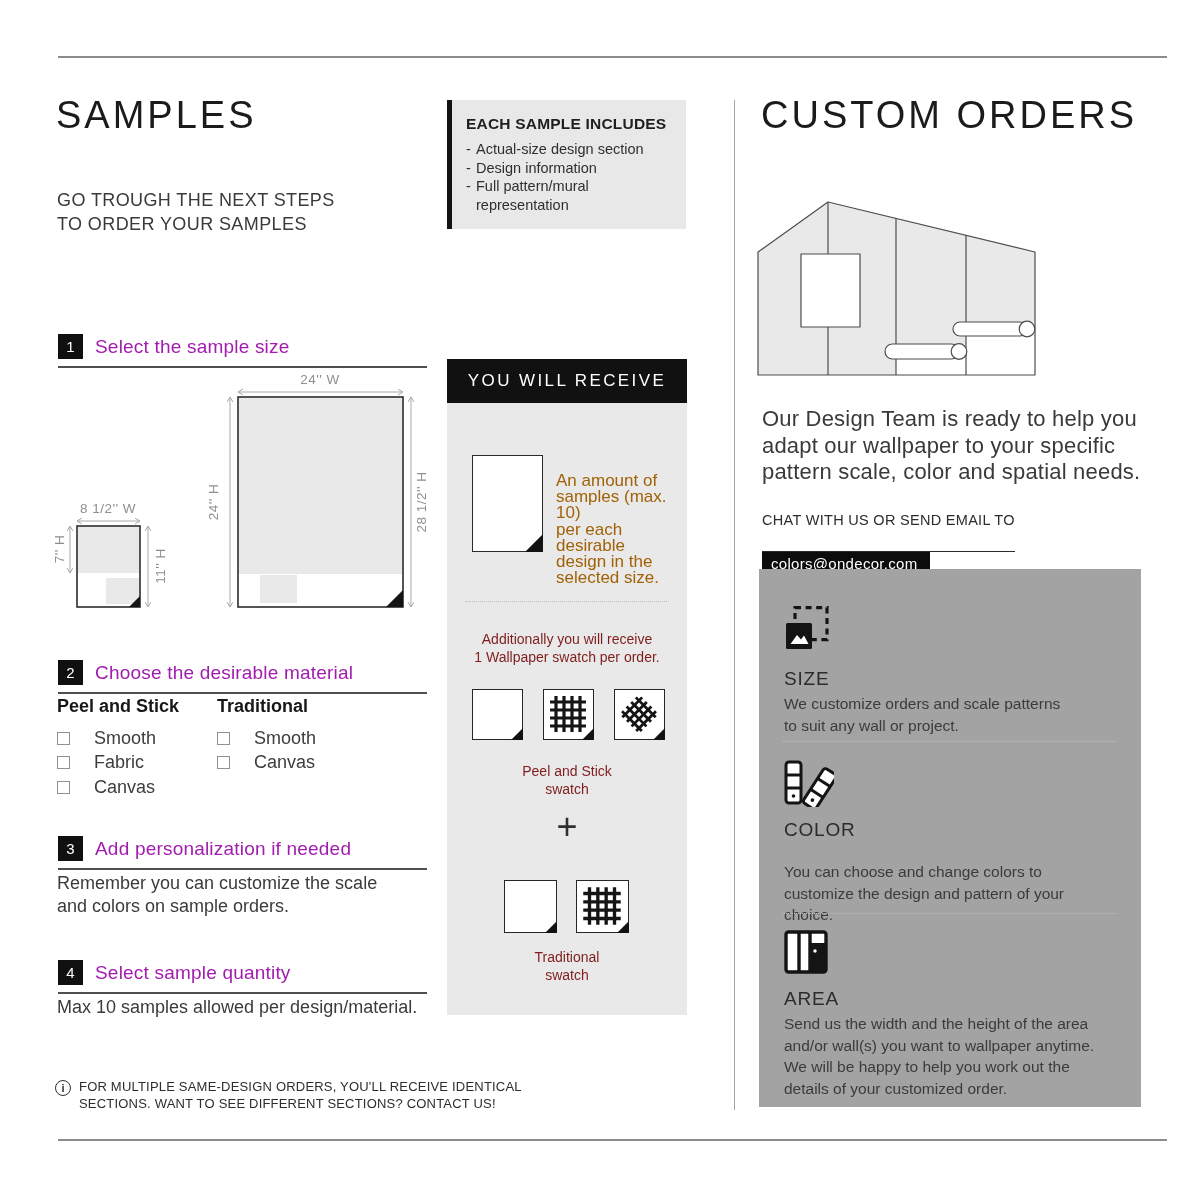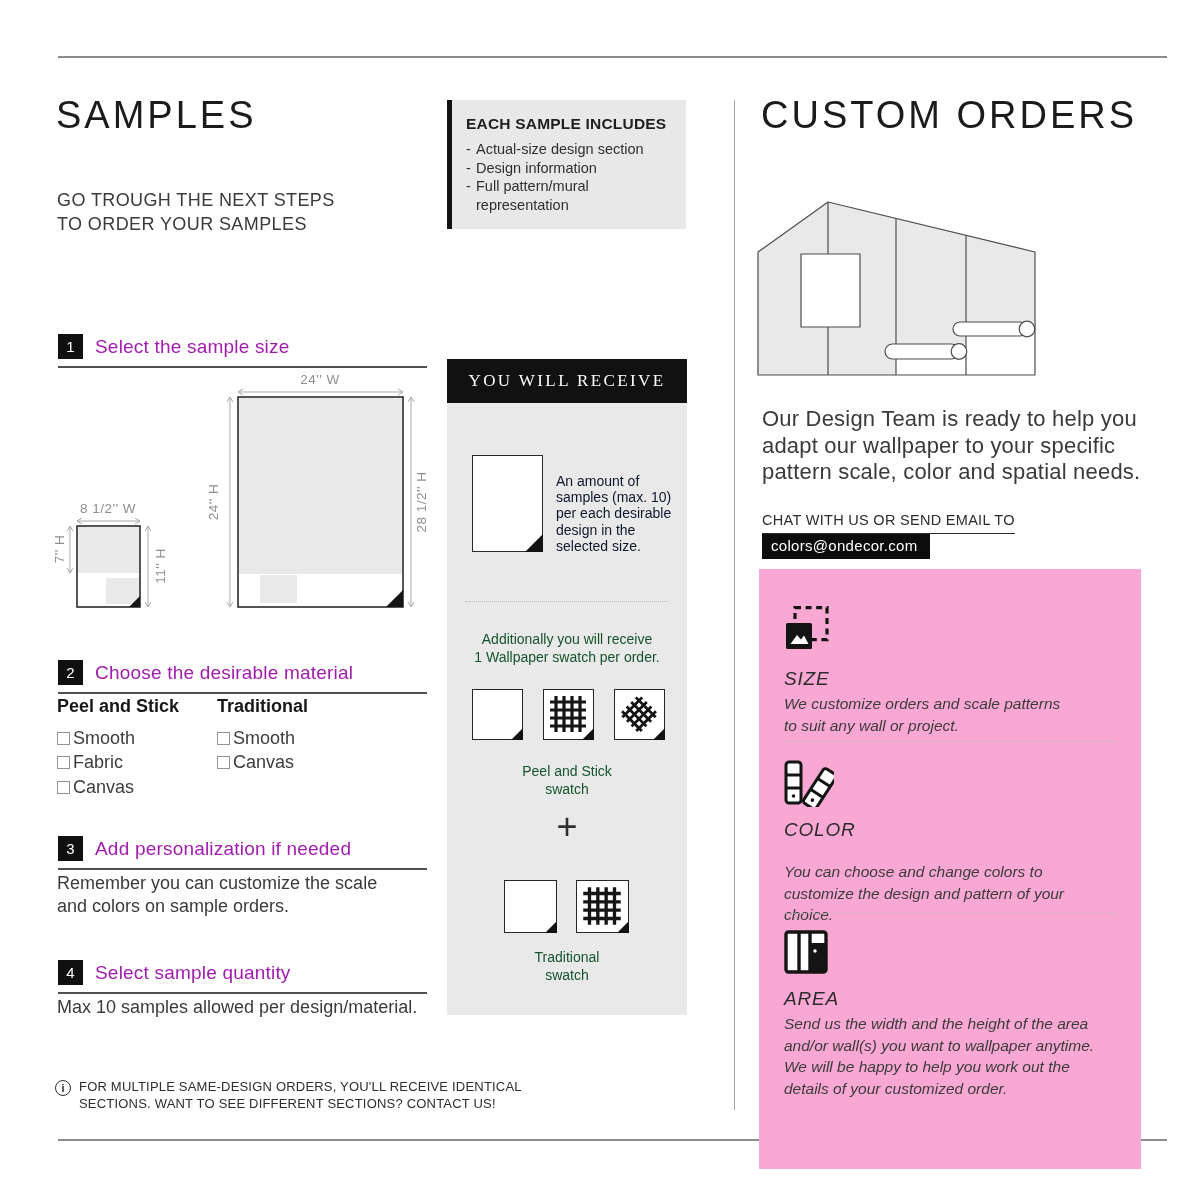--- a/index.html
+++ b/index.html
@@ -19,61 +19,61 @@
   .subtitle { font-size:18px; line-height:23.5px; letter-spacing:0.4px; color:#3a3a3a; }
 
   .step-header { display:flex; align-items:center; gap:12px; width:369px;
     border-bottom:2px solid #4f4f4f; padding-bottom:7px; }
   .step-num { width:25px; height:25px; background:#101010; color:#ffffff; font-size:15px;
     display:flex; align-items:center; justify-content:center; flex:0 0 auto; }
   .step-title { font-size:19px; color:#a21caf; letter-spacing:0.2px; }
   .body18 { font-size:18px; line-height:22.5px; color:#3b3b3b; }
 
   .mat-head { font-size:18px; font-weight:700; color:#171717; margin-bottom:9px; }
-  .opt { display:flex; align-items:center; gap:3px; height:24.5px; font-size:18px; color:#3d3d3d; }
+  .opt { display:flex; align-items:center; gap:24px; height:24.5px; font-size:18px; color:#3d3d3d; }
   .cb { width:13px; height:13px; border:1.5px solid #919191; background:#ffffff; flex:0 0 auto; }
 
   .footnote { display:flex; gap:8px; align-items:flex-start; }
   .info-circle { width:16px; height:16px; border:1.3px solid #2f2f2f; border-radius:50%;
     font-size:11px; color:#2f2f2f; display:flex; align-items:center; justify-content:center;
     flex:0 0 auto; margin-top:1px; font-weight:700;}
   .footnote-text { font-size:13px; line-height:16.5px; letter-spacing:0.2px; color:#2d2d2d; }
 
   .includes-box { left:447px; top:100px; width:239px; height:129px; background:#e8e8e8;
     border-left:5px solid #131313; padding:15px 8px 0 14px; }
   .includes-title { font-size:15.5px; font-weight:700; letter-spacing:0.2px; color:#1e1e1e; margin-bottom:7px; }
   .inc-item { display:flex; font-size:14.5px; line-height:18.6px; color:#2f2f2f; }
   .inc-dash { width:10px; flex:0 0 auto; }
 
   .receive-bar { left:447px; top:359px; width:240px; height:44px; background:#111111;
-    display:flex; align-items:center; justify-content:center;font-family:Liberation Serif, serif; }
+    display:flex; align-items:center; justify-content:center; }
   .receive-title { color:#ffffff; font-size:17px; letter-spacing:2.4px; font-weight:400; }
   .receive-panel { left:447px; top:403px; width:240px; height:612px; background:#e9e9e9; }
 
   .paper { position:absolute; background:#ffffff; border:1.6px solid #2a2a2a; }
   .fold { position:absolute; right:-1px; bottom:-1px; width:0; height:0;
     border-bottom:14px solid #121212; border-left:14px solid transparent; }
   .fold-lg { border-bottom-width:18px; border-left-width:18px; }
   .fold-sm { border-bottom-width:12px; border-left-width:12px; }
 
-  .samples-note { font-size:14px; line-height:16.2px; color:#0f172a; }
+  .samples-note { font-size:17px; line-height:16.2px; color:#a16207; }
   .dotted { border-top:1.5px dotted #bcbcbc; height:0; }
   .center-text { text-align:center; }
-  .panel-note { font-size:14px; line-height:17.5px; color:#14532d; }
+  .panel-note { font-size:14px; line-height:17.5px; color:#7f1d1d; }
   .swatch { position:absolute; width:51px; height:51px; background:#ffffff; border:1.6px solid #262626; }
   .swatch svg { position:absolute; left:0; top:0; }
   .plus-sign { font-size:36px; font-weight:300; color:#2f2f2f; line-height:36px; }
 
   .chat-label { display:inline-block; font-size:14.5px; letter-spacing:0.3px; color:#2c2c2c;
-    border-bottom:1.5px solid #2c2c2c; padding-bottom:5px; }
+    border-bottom:1.5px solid #2c2c2c; padding-bottom:23px; }
   .email-chip { display:inline-block; background:#0c0c0c; color:#ffffff; font-size:15px;
     letter-spacing:0.3px; padding:3px 12px 5px 9px; }
   .intro { font-size:22px; line-height:26.5px; color:#3a3a3a; letter-spacing:0.2px; }
 
-  .feature-panel { left:759px; top:569px; width:382px; height:600px; background:#f9a8d4;font-style:italic; }
+  .feature-panel { left:759px; top:569px; width:382px; height:538px; background:#a3a3a3; }
   .feat-title { font-size:19px; letter-spacing:0.8px; color:#2b2b2b; }
   .feat-body { font-size:15.5px; line-height:21.5px; color:#3b3b3b; }
 
   svg text.dim { font-family:"Liberation Sans","DejaVu Sans",sans-serif; font-size:13.5px;
     fill:#8f8f8f; letter-spacing:0.5px; }
 </style>
 </head>
 <body>
 
 <div id="page">

